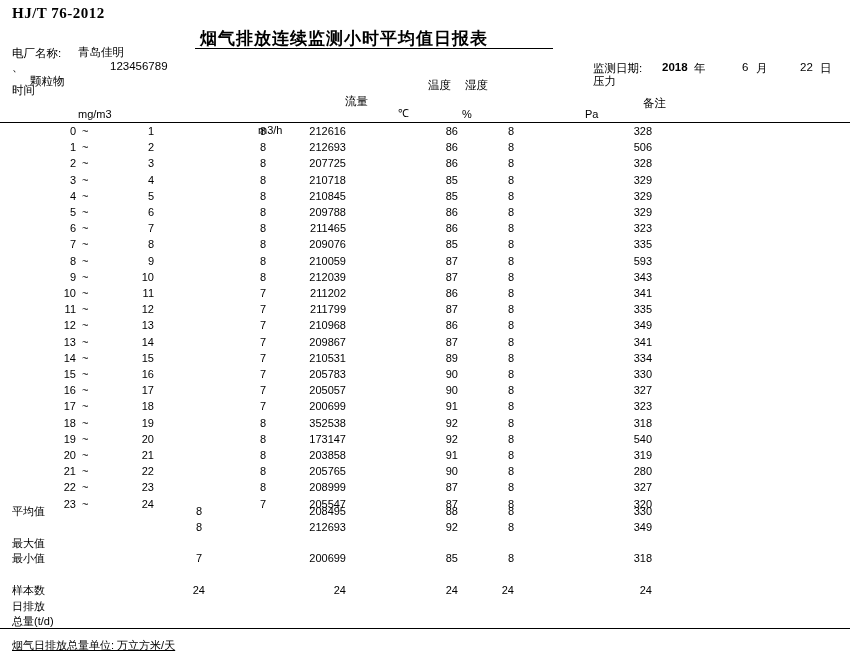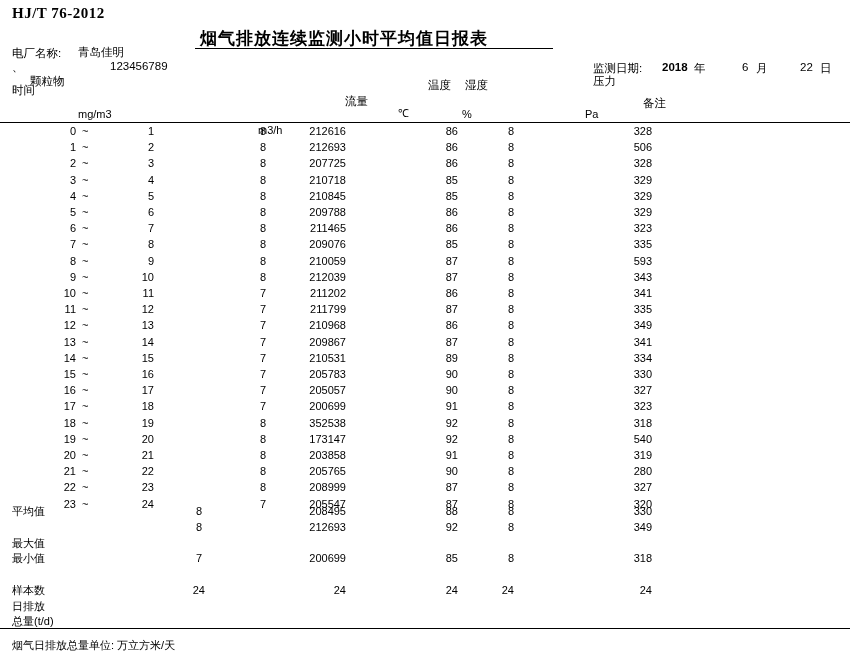--- a/index.html
+++ b/index.html
@@ -99,21 +99,21 @@
   .s-temp{ position: absolute; left: 440px; text-align: right; width: 18px; font-size: 11px;}
   .s-hum { position: absolute; left: 500px; text-align: right; width: 14px; font-size: 11px;}
   .s-prs { position: absolute; left: 628px; text-align: right; width: 24px; font-size: 11px;}
 
   .s-n-pm  { position: absolute; left: 185px; text-align: right; width: 20px; font-size: 11px;}
   .s-n-flow{ position: absolute; left: 300px; text-align: right; width: 46px; font-size: 11px;}
   .s-n-temp{ position: absolute; left: 440px; text-align: right; width: 18px; font-size: 11px;}
   .s-n-hum { position: absolute; left: 494px; text-align: right; width: 20px; font-size: 11px;}
   .s-n-prs { position: absolute; left: 628px; text-align: right; width: 24px; font-size: 11px;}
 
-  .footnote { left: 12px; top: 638px; font-size: 11px; }
+  .footnote { left: 12px; top: 638px; font-size: 11px; text-decoration: underline; }
 </style>
 </head>
 <body>
 
 <div class="page">
 
   <div class="abs std-code">HJ/T 76-2012</div>
   <div class="abs doc-title">烟气排放连续监测小时平均值日报表</div>
   <div class="abs title-rule"></div>
 

